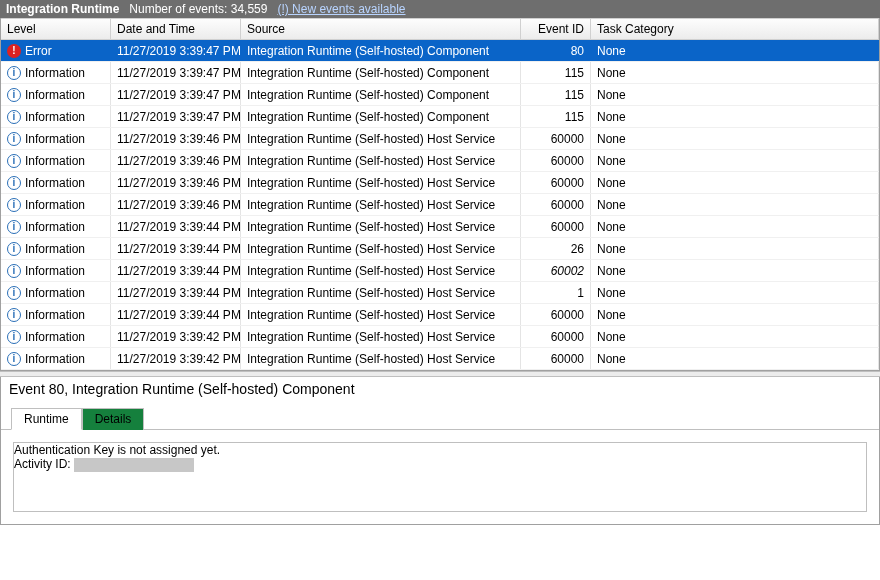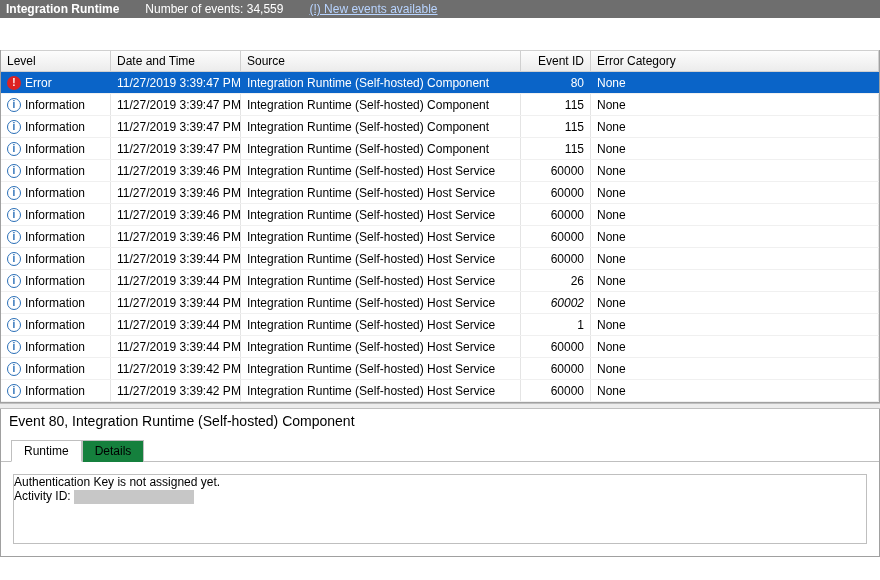--- a/index.html
+++ b/index.html
@@ -1,21 +1,21 @@
 <!DOCTYPE html>
 <html><head>
   <meta charset="utf-8">
   <style>
     * { margin:0; padding:0; box-sizing:border-box; }
     body { font-family:"Segoe UI",Tahoma,sans-serif; font-size:12px; color:#000; background:#fff; width:880px; height:580px; overflow:hidden; }
-    .toolbar { background:#6e6e6e; color:#fff; padding:2px 6px; font-size:12px; display:flex; align-items:center; gap:26px; }
+    .toolbar { background:#6e6e6e; color:#fff; padding:2px 6px; font-size:12px; display:flex; align-items:center; gap:10px; }
     .toolbar .title { font-weight:600; }
     .toolbar .refresh { color:#b8d4ff; text-decoration:underline; cursor:pointer; }
     .header-row, .event-row { display:flex; align-items:center; height:22px; }
-    .header-row { background:linear-gradient(#fdfdfd,#ececec); border-top:1px solid #d0d0d0; border-bottom:1px solid #d0d0d0; font-weight:400;margin-top:32px; }
+    .header-row { background:linear-gradient(#fdfdfd,#ececec); border-top:1px solid #d0d0d0; border-bottom:1px solid #d0d0d0; font-weight:400; }
     .col { padding:0 6px; overflow:hidden; white-space:nowrap; text-overflow:ellipsis; border-right:1px solid #e4e4e4; height:100%; display:flex; align-items:center; }
     .header-row .col { border-right:1px solid #d0d0d0; }
     .col-level { width:110px; flex:none; }
     .col-date  { width:130px; flex:none; }
     .col-source{ width:280px; flex:none; }
     .col-id    { width:70px;  flex:none; justify-content:flex-end; }
     .col-cat   { flex:1; }
     .event-row { border-bottom:1px solid #f0f0f0; cursor:default; }
     .event-row.selected { background:#0a64c8; color:#fff; }
     .event-row.selected .col { border-right-color:transparent; }
@@ -41,21 +41,21 @@
   <span class="refresh">(!) New events available</span>
 </div>
 
 <div class="event-list">
 
   <div class="header-row">
     <div class="col col-level">Level</div>
     <div class="col col-date">Date and Time</div>
     <div class="col col-source">Source</div>
     <div class="col col-id">Event ID</div>
-    <div class="col col-cat">Error Category</div>
+    <div class="col col-cat">Task Category</div>
   </div>
 
   <div id="rows-host">
       <div class="event-row selected">
         <div class="col col-level">
           <span class="icon-circ icon-err">!</span>
           <span>Error</span>
         </div>
         <div class="col col-date">11/27/2019 3:39:47 PM</div>
         <div class="col col-source">Integration Runtime (Self-hosted) Component</div>

